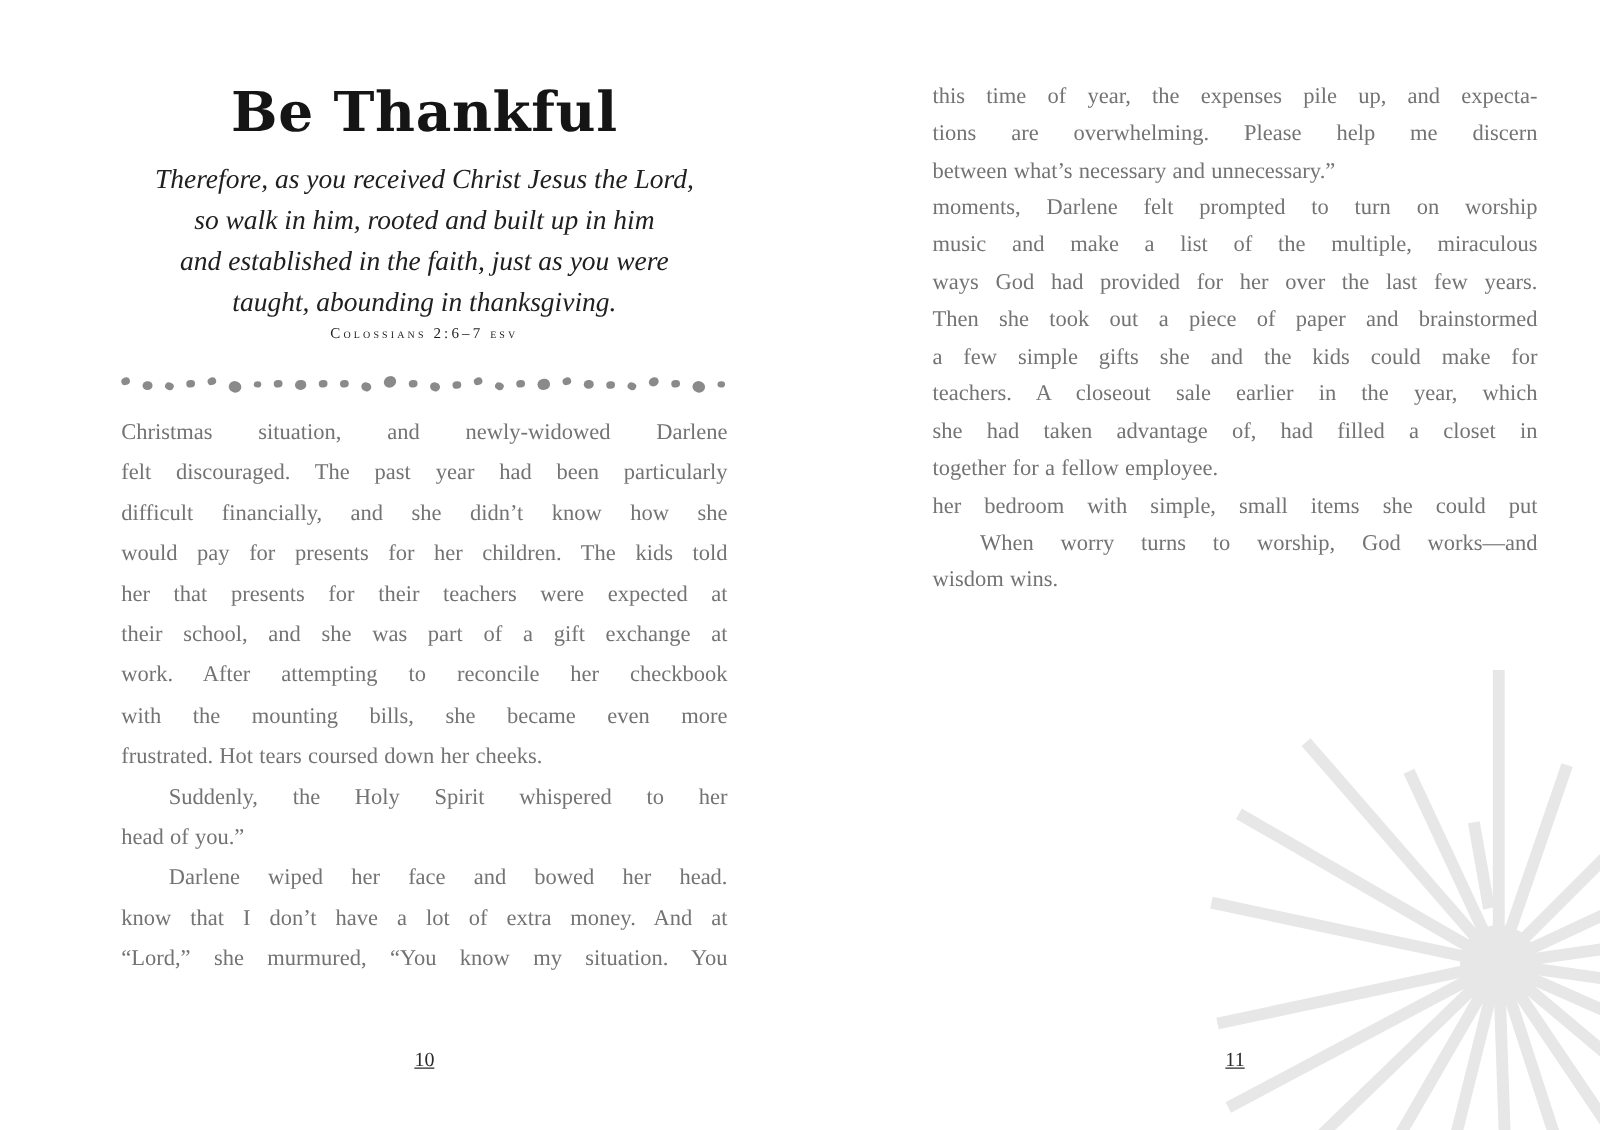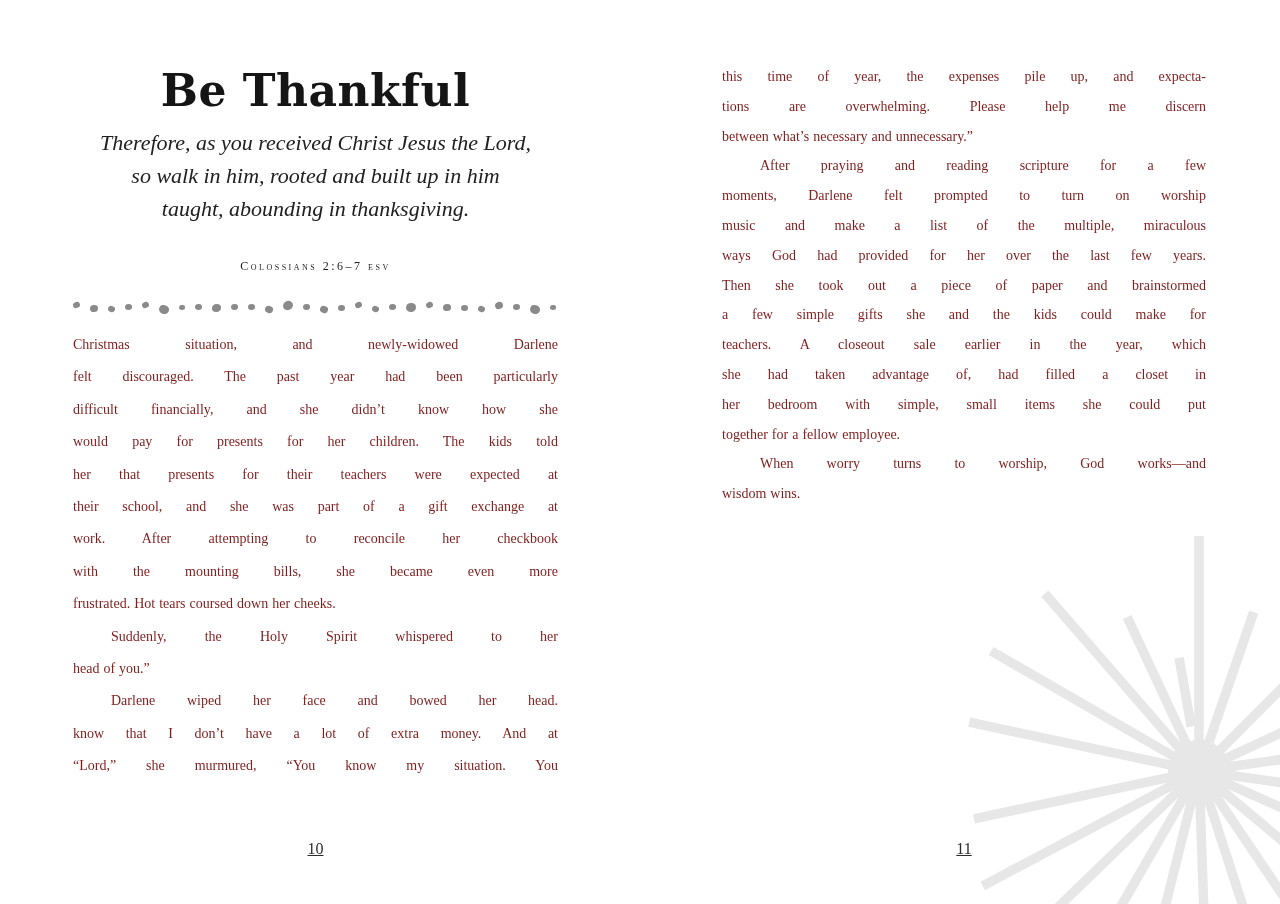--- a/index.html
+++ b/index.html
@@ -5,21 +5,21 @@
   * { box-sizing: border-box; }
   html, body { margin: 0; padding: 0; }
   body {
     width: 1280px; height: 904px;
     background: #ffffff;
     font-family: "Liberation Serif", serif;
     color: #1d1d1d;
     position: relative;
     overflow: hidden;
   }
-  .page { position: absolute; top: 0; height: 904px; }
+  .page { position: absolute; top: 0; height: 904px; margin-left: 24px; }
   .page-left  { left: 73px;  width: 485px; }
   .page-right { left: 722px; width: 484px; }
 
   .title {
     position: absolute; top: 69px; left: 0; right: 0; margin: 0;
     text-align: center;
     font-family: "DejaVu Serif", serif;
     font-weight: 700;
     font-size: 44px;
     line-height: 1;
@@ -55,22 +55,22 @@
     display: inline-block;
     border-radius: 50% 45% 50% 48%;
     background: #8a8a8a;
   }
   .divider .dot:nth-child(3n)   { transform: translateY(2px) rotate(25deg); }
   .divider .dot:nth-child(4n+1) { transform: translateY(-2px) rotate(-20deg); }
   .divider .dot:nth-child(7n+2) { transform: translateY(1px); }
 
   .body-text {
     position: absolute; left: 0; right: 0;
-    font-size: 14px;
-    color: #7f1d1d;
+    font-size: 18px;
+    color: #737373;
   }
   .body-left  { top: 329px; line-height: 32.4px; }
   .body-right { top: 62px;  line-height: 29.8px; }
   .line { text-align: justify; text-align-last: justify; word-spacing: 0.5px; }
   .line.last { text-align-last: left; }
   .line.indent { text-indent: 38px; }
 
   .page-number {
     position: absolute; top: 840px; left: 0; right: 0;
     text-align: center;
@@ -89,20 +89,21 @@
 </head>
 <body>
 
 <div>
 
   <section class="page page-left">
     <h1 class="title">Be Thankful</h1>
     <div class="epigraph" id="epigraph">
         <div class="epi-line">Therefore, as you received Christ Jesus the Lord,</div>
         <div class="epi-line">so walk in him, rooted and built up in him</div>
+        <div class="epi-line">and established in the faith, just as you were</div>
         <div class="epi-line">taught, abounding in thanksgiving.</div>
       </div>
     <div class="reference">Colossians 2:6–7 esv</div>
     <div class="divider" id="divider">
         <span class="dot" style="width: 7px; height: 6px; background: rgb(138, 138, 138);"></span>
         <span class="dot" style="width: 8px; height: 7px; background: rgb(138, 138, 138);"></span>
         <span class="dot" style="width: 7px; height: 6px; background: rgb(138, 138, 138);"></span>
         <span class="dot" style="width: 7px; height: 6px; background: rgb(138, 138, 138);"></span>
         <span class="dot" style="width: 7px; height: 6px; background: rgb(138, 138, 138);"></span>
         <span class="dot" style="width: 10px; height: 9px; background: rgb(138, 138, 138);"></span>
@@ -146,30 +147,29 @@
         <div class="line">“Lord,” she murmured, “You know my situation. You</div>
       </div>
     <div class="page-number">10</div>
   </section>
 
   <section class="page page-right">
     <div class="body-text body-right" id="body-right">
         <div class="line">this time of year, the expenses pile up, and expecta-</div>
         <div class="line">tions are overwhelming. Please help me discern</div>
         <div class="line last">between what’s necessary and unnecessary.”</div>
-        <div class="line indent">After praying and reading scripture for a few</div>
         <div class="line">moments, Darlene felt prompted to turn on worship</div>
         <div class="line">music and make a list of the multiple, miraculous</div>
         <div class="line">ways God had provided for her over the last few years.</div>
         <div class="line">Then she took out a piece of paper and brainstormed</div>
         <div class="line">a few simple gifts she and the kids could make for</div>
         <div class="line">teachers. A closeout sale earlier in the year, which</div>
         <div class="line">she had taken advantage of, had filled a closet in</div>
+        <div class="line last">together for a fellow employee.</div>
         <div class="line">her bedroom with simple, small items she could put</div>
-        <div class="line last">together for a fellow employee.</div>
         <div class="line indent">When worry turns to worship, God works—and</div>
         <div class="line last">wisdom wins.</div>
       </div>
     <div class="page-number">11</div>
   </section>
 
   <svg id="starburst" viewBox="0 0 340 394" xmlns="http://www.w3.org/2000/svg">
       <line x1="259" y1="261" x2="259" y2="26" stroke="#e7e7e7" stroke-width="9.5"></line>
       <line x1="268.7670446337147" y1="232.6344427320205" x2="313.6954499488023" y2="102.15287929931478" stroke="#e7e7e7" stroke-width="9.5"></line>
       <line x1="280.2132034355964" y1="239.78679656440357" x2="403.9568901432423" y2="116.04310985675778" stroke="#e7e7e7" stroke-width="9.5"></line>

